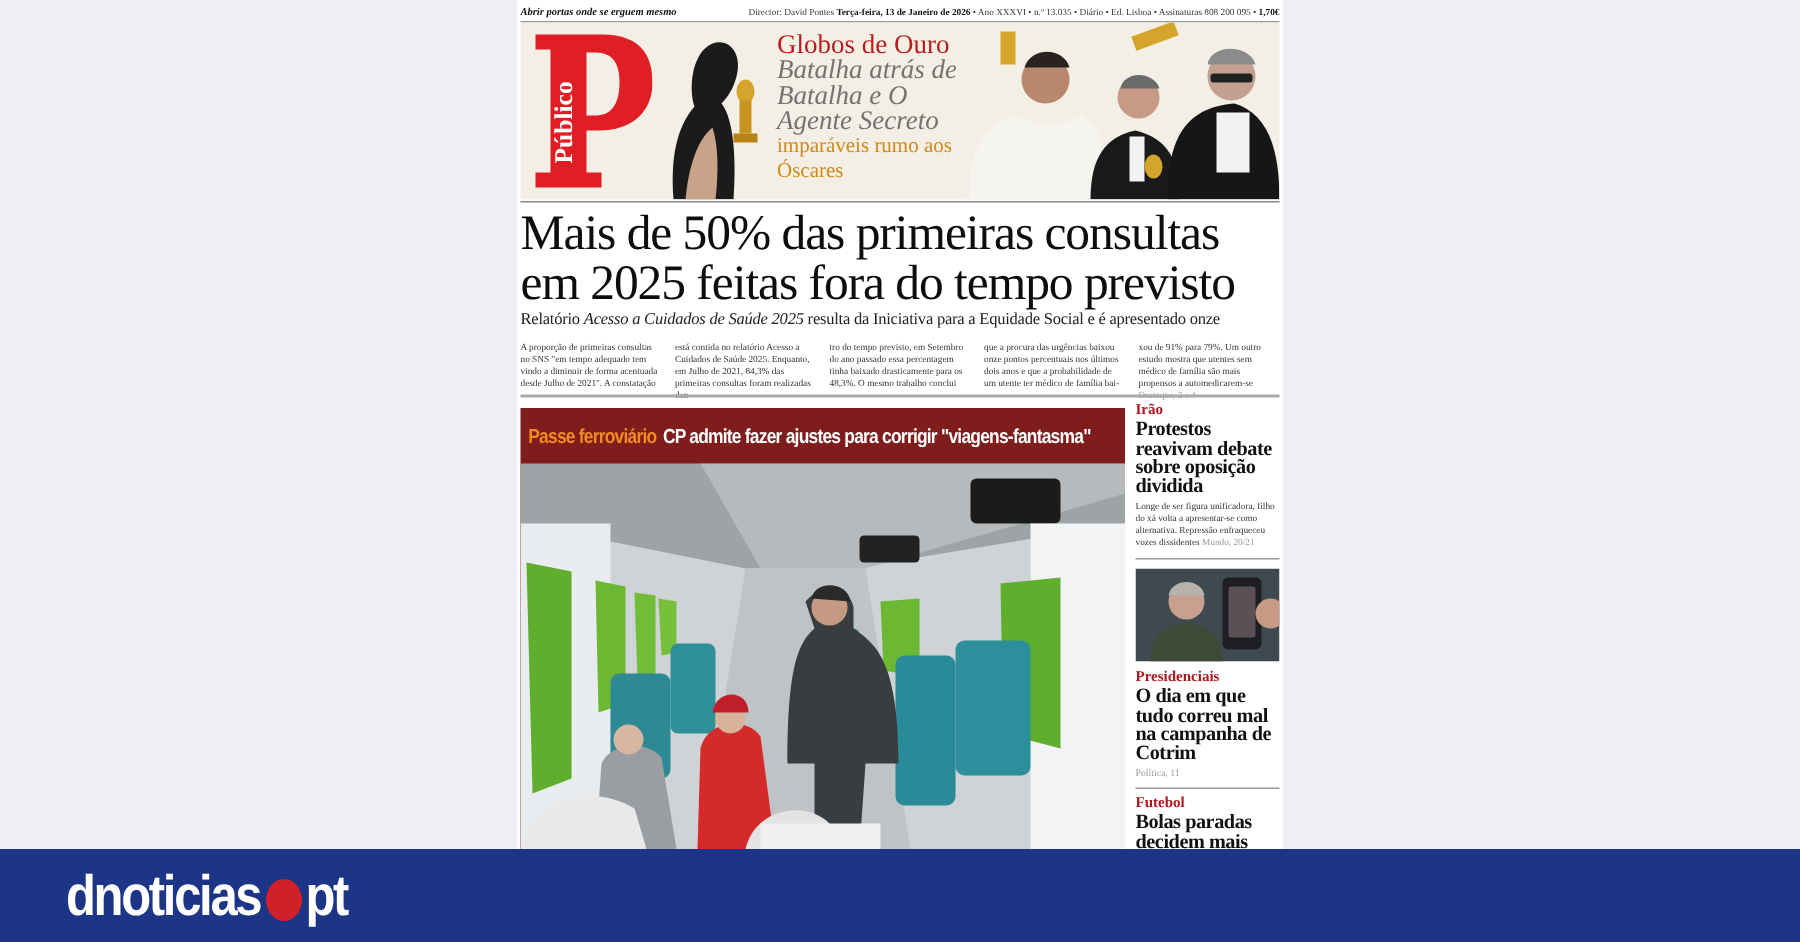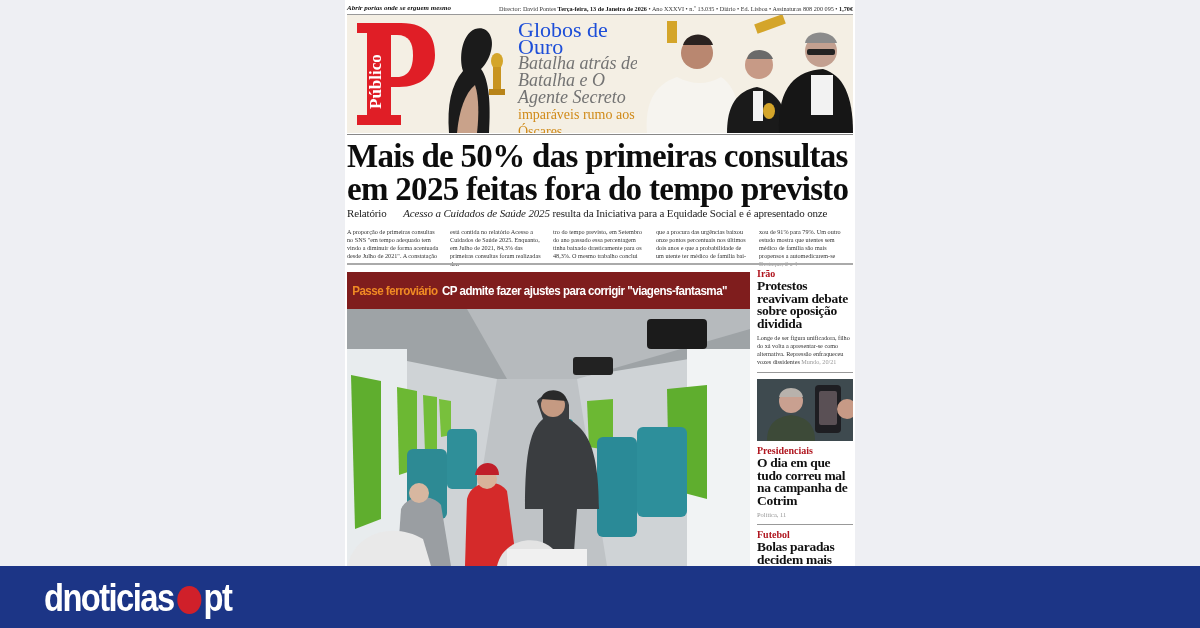--- a/index.html
+++ b/index.html
@@ -7,28 +7,28 @@
   .page { position:absolute; left:345px; top:0; width:510px; height:566px; background:#ffffff; overflow:hidden; }
   .topline { position:absolute; left:2px; top:3px; width:506px; height:10px; display:flex; justify-content:space-between; align-items:center; font-size:6.2px; color:#333; white-space:nowrap; }
   .topline .slogan { font-style:italic; font-weight:bold; font-size:7px; color:#111; }
   .topline .meta b { color:#111; }
   .topline-rule { position:absolute; left:2px; top:14px; width:506px; height:1px; background:#999; }
   .masthead { position:absolute; left:2px; top:15px; width:506px; height:118px; background:#f4efe4; overflow:hidden; }
   .logo-p { position:absolute; left:4px; top:2px; width:84px; height:112px; }
   .hero-woman { position:absolute; left:82px; top:0; width:92px; height:118px; }
   .hero-men { position:absolute; left:290px; top:0; width:216px; height:118px; }
   .promo { position:absolute; left:171px; top:6px; width:140px; line-height:17px; }
-  .promo .kicker { font-size:22px; color:#1d4ed8; }
+  .promo .kicker { font-size:18px; color:#b91c1c; }
   .promo .headline { font-size:18px; color:#737373; font-style:italic; }
   .promo .headline2 { font-size:14px; color:#d08a18; }
   .promo .ref { font-size:7.5px; font-weight:bold; color:#222; line-height:10px; margin-top:18px; font-family:"Liberation Sans", sans-serif; }
   .masthead-rule { position:absolute; left:2px; top:134px; width:506px; height:1px; background:#888; }
-  .main-headline { position:absolute; left:2px; top:140px; width:506px; font-size:33px; font-weight:bold; line-height:33px; letter-spacing:-0.7px; color:#0d0d0d; }
+  .main-headline { position:absolute; left:2px; top:140px; width:506px; font-size:33px; font-weight:normal; line-height:33px; letter-spacing:-0.7px; color:#0d0d0d; }
   .sub-deck { position:absolute; left:2px; top:207px; width:506px; font-size:11px; color:#222; white-space:nowrap; letter-spacing:-0.15px; }
-  .sub-deck i { font-style:italic;margin-left:14px; }
+  .sub-deck i { font-style:italic; }
   .lede { position:absolute; left:2px; top:228px; width:506px; display:flex; gap:9px; }
   .lede .col { flex:1; font-size:6.2px; line-height:8px; color:#333; }
   .lede .col .ref { color:#999; }
   .lede-rule { position:absolute; left:2px; top:263px; width:506px; height:2px; background:#aaa; }
   .feature { position:absolute; left:2px; top:272px; width:403px; height:294px; background:#7f1d1d; overflow:hidden; }
   .feature-bar { position:absolute; left:0; top:0; width:403px; height:36px; display:flex; align-items:center; padding-left:6px; font-family:"Liberation Sans", sans-serif; font-weight:bold; font-size:13.5px; letter-spacing:-0.6px; white-space:nowrap; transform:scaleX(0.86); transform-origin:left center; }
   .feature-bar .kick { color:#f08a24; margin-right:5px; }
   .feature-bar .title { color:#ffffff; }
   .feature-photo { position:absolute; left:0; top:37px; width:403px; height:257px; }
   .side { position:absolute; left:412px; top:268px; width:96px; }

